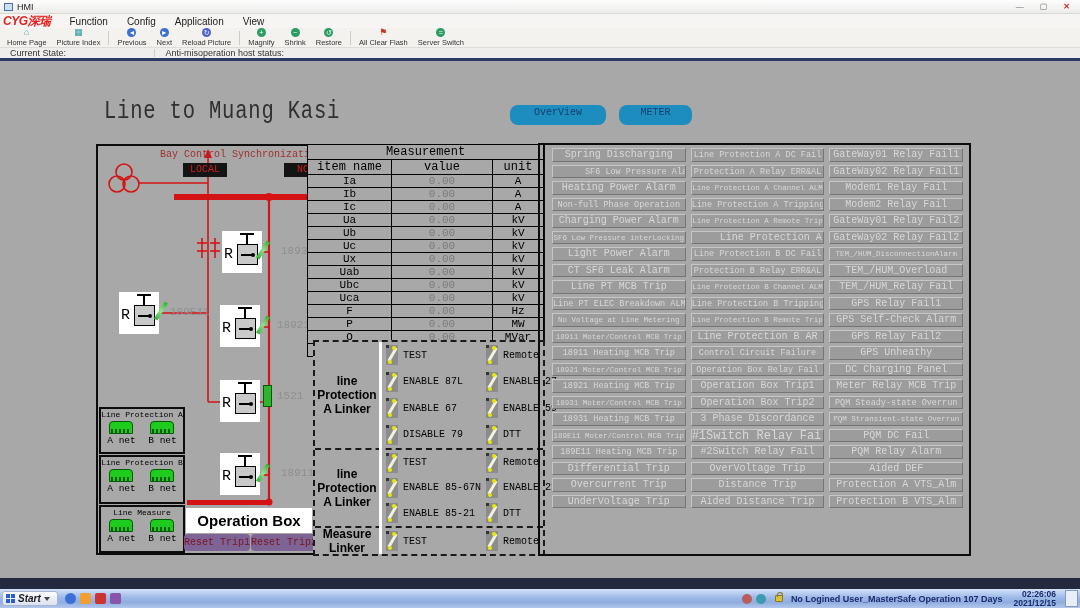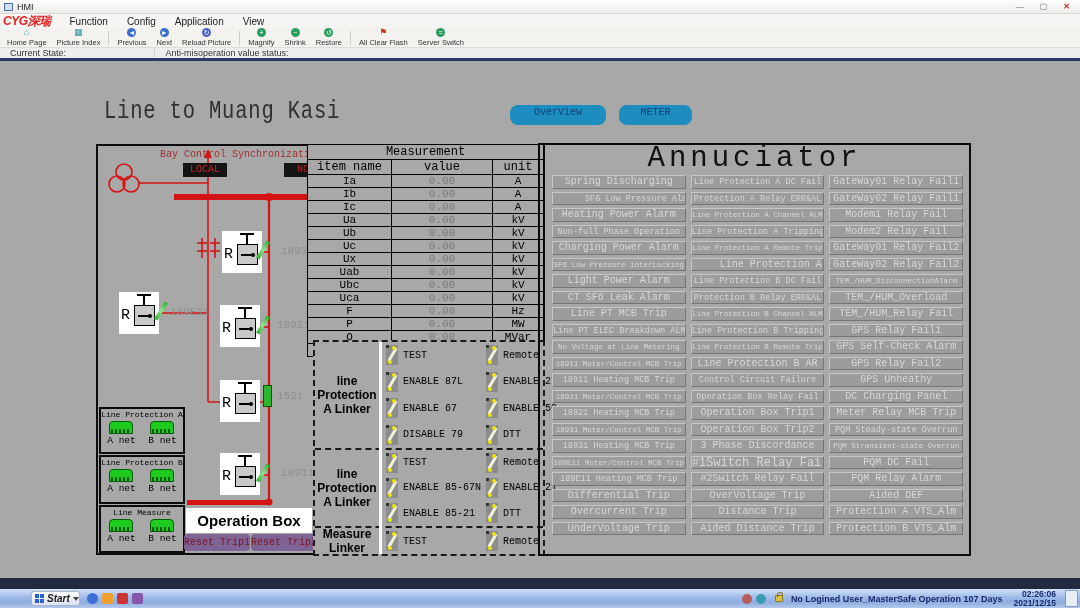--- a/index.html
+++ b/index.html
@@ -107,21 +107,21 @@
   .ann-grid{display:grid;grid-template-columns:repeat(3,1fr);column-gap:5px;row-gap:3px;grid-auto-rows:13.5px;
     margin:3px 6px 0 12px;}
   .ann-tile{background:#9c9c9c;border:1px solid;border-color:#c6c6c6 #757575 #757575 #c6c6c6;
     color:#d8d8d8;text-align:center;line-height:12px;white-space:nowrap;overflow:hidden;}
 
   
   .bottomstrip{position:absolute;top:578px;left:0;width:1080px;height:11px;background:#232a40;}
   .taskbar{position:absolute;top:589px;left:0;width:1080px;height:19px;
     background:linear-gradient(#d4e2f8,#9db9e8 45%,#8fadde 70%,#b3c7ec);display:flex;align-items:center;padding:0 2px;}
   .start-btn{display:flex;align-items:center;gap:3px;background:linear-gradient(#fcfcfc,#dbe2f2);
-    border:1px solid #aab4cc;border-radius:3px;height:15px;padding:0 0 0 3px;margin-left:29px;}
+    border:1px solid #aab4cc;border-radius:3px;height:15px;padding:0 7px 0 3px;}
   .start-flag{width:9px;height:9px;display:grid;grid-template-columns:4px 4px;grid-template-rows:4px 4px;gap:1px;}
   .start-flag i{background:#2a5fd0;display:block;}
   .start-label{font-size:10px;font-weight:bold;font-style:italic;color:#1a1a1a;}
   .start-caret{width:0;height:0;border-left:3px solid transparent;border-right:3px solid transparent;border-top:4px solid #444;}
   .ql-icons{display:flex;gap:4px;margin-left:7px;}
   .ql{width:11px;height:11px;border-radius:2px;}
   .tray{margin-left:auto;display:flex;align-items:center;gap:5px;}
   .tray-ic{width:10px;height:10px;border-radius:50%;}
   .lock{width:8px;height:7px;background:#d8c040;border:1px solid #8a7820;border-radius:1px;position:relative;margin-left:4px;}
   .lock:before{content:"";position:absolute;top:-4px;left:1px;width:4px;height:4px;border:1px solid #8a7820;border-bottom:none;border-radius:3px 3px 0 0;}
@@ -198,21 +198,21 @@
       <div class="tb-item">
         <span class="tb-icon circ" style="background: rgb(42, 158, 98);">=</span>
         <span class="tb-label">Server Switch</span>
       </div>
     </div>
 
   <div class="statusbar">
     <span>Current State:</span>
     <b>Real Time Status</b>
     <span class="sep"></span>
-    <span>Anti-misoperation value status:</span>
+    <span>Anti-misoperation host status:</span>
     <b>Off</b>
   </div>
 
   <div class="canvas">
     <div class="page-title mono">Line to Muang Kasi</div>
     <div class="hmi-btn btn-overview mono">OverView</div>
     <div class="hmi-btn btn-meter mono">METER</div>
 
     <div class="diagram">
       <svg width="445" height="407" viewBox="0 0 445 407">
@@ -586,21 +586,20 @@
                 <i class="d1"></i>
                 <i class="d2"></i>
               </span>
               <span class="lk-lbl mono">Remote</span>
             </div>
           </div>
         </div>
       </div>
 
     <div class="annun">
-      <div class="ann-title mono">Annuciator</div>
       <div class="ann-grid mono" id="ann-grid">
           <div class="ann-tile" style="font-size: 10px;">Spring Discharging</div>
           <div class="ann-tile" style="font-size: 8.5px;">Line Protection A DC Fail</div>
           <div class="ann-tile" style="font-size: 10px;">GateWay01 Relay Fail1</div>
           <div class="ann-tile" style="font-size: 8.5px; padding-left: 32px;">SF6 Low Pressure Alarm</div>
           <div class="ann-tile" style="font-size: 8.5px;">Protection A Relay ERR&amp;AL</div>
           <div class="ann-tile" style="font-size: 10px;">GateWay02 Relay Fail1</div>
           <div class="ann-tile" style="font-size: 10px;">Heating Power Alarm</div>
           <div class="ann-tile" style="font-size: 7.5px;">Line Protection A Channel ALM</div>
           <div class="ann-tile" style="font-size: 10px;">Modem1 Relay Fail</div>

